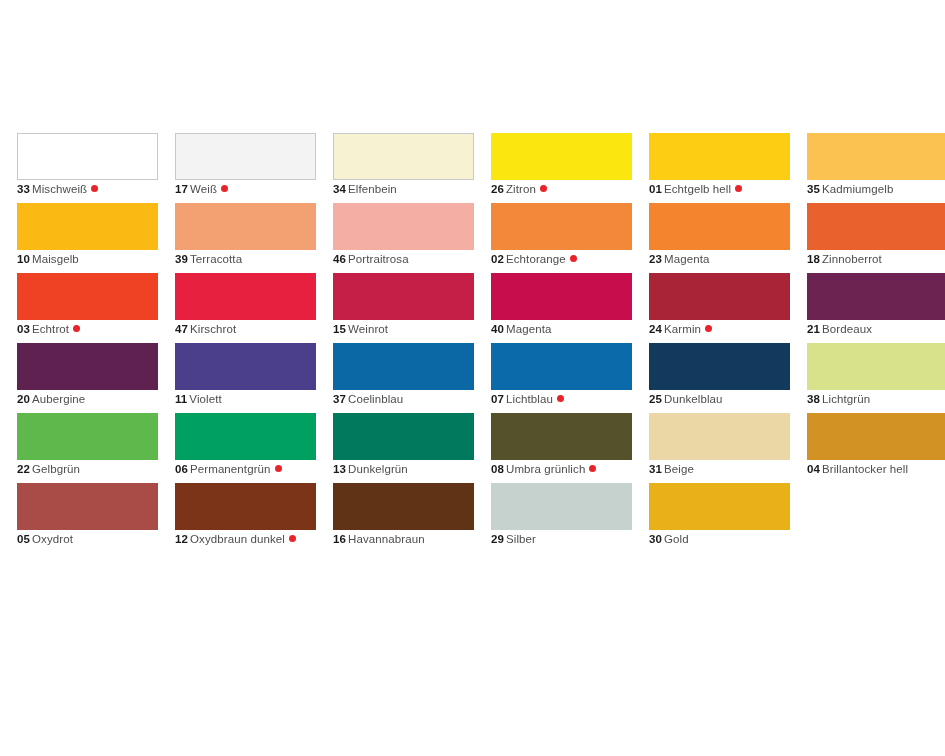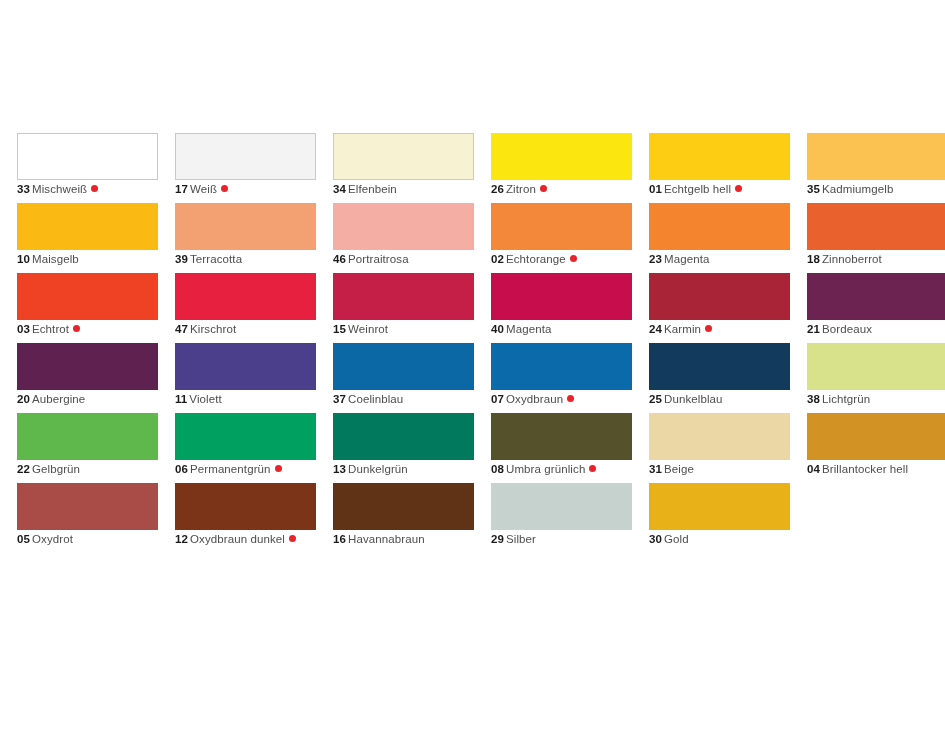--- a/index.html
+++ b/index.html
@@ -165,21 +165,21 @@
       <div class="swatch-cell">
         <div class="swatch-chip" style="background: rgb(75, 63, 140);"></div>
         <div class="swatch-label"><span class="swatch-code">11</span><span class="swatch-name">Violett</span></div>
       </div>
       <div class="swatch-cell">
         <div class="swatch-chip" style="background: rgb(12, 104, 165);"></div>
         <div class="swatch-label"><span class="swatch-code">37</span><span class="swatch-name">Coelinblau</span></div>
       </div>
       <div class="swatch-cell">
         <div class="swatch-chip" style="background: rgb(10, 106, 170);"></div>
-        <div class="swatch-label"><span class="swatch-code">07</span><span class="swatch-name">Oxydbraun</span><span class="dot-marker" style="background: rgb(232, 35, 42);"></span></div>
+        <div class="swatch-label"><span class="swatch-code">07</span><span class="swatch-name">Lichtblau</span><span class="dot-marker" style="background: rgb(232, 35, 42);"></span></div>
       </div>
       <div class="swatch-cell">
         <div class="swatch-chip" style="background: rgb(18, 58, 92);"></div>
         <div class="swatch-label"><span class="swatch-code">25</span><span class="swatch-name">Dunkelblau</span></div>
       </div>
       <div class="swatch-cell">
         <div class="swatch-chip" style="background: rgb(216, 226, 138);"></div>
         <div class="swatch-label"><span class="swatch-code">38</span><span class="swatch-name">Lichtgrün</span></div>
       </div>
       <div class="swatch-cell">

